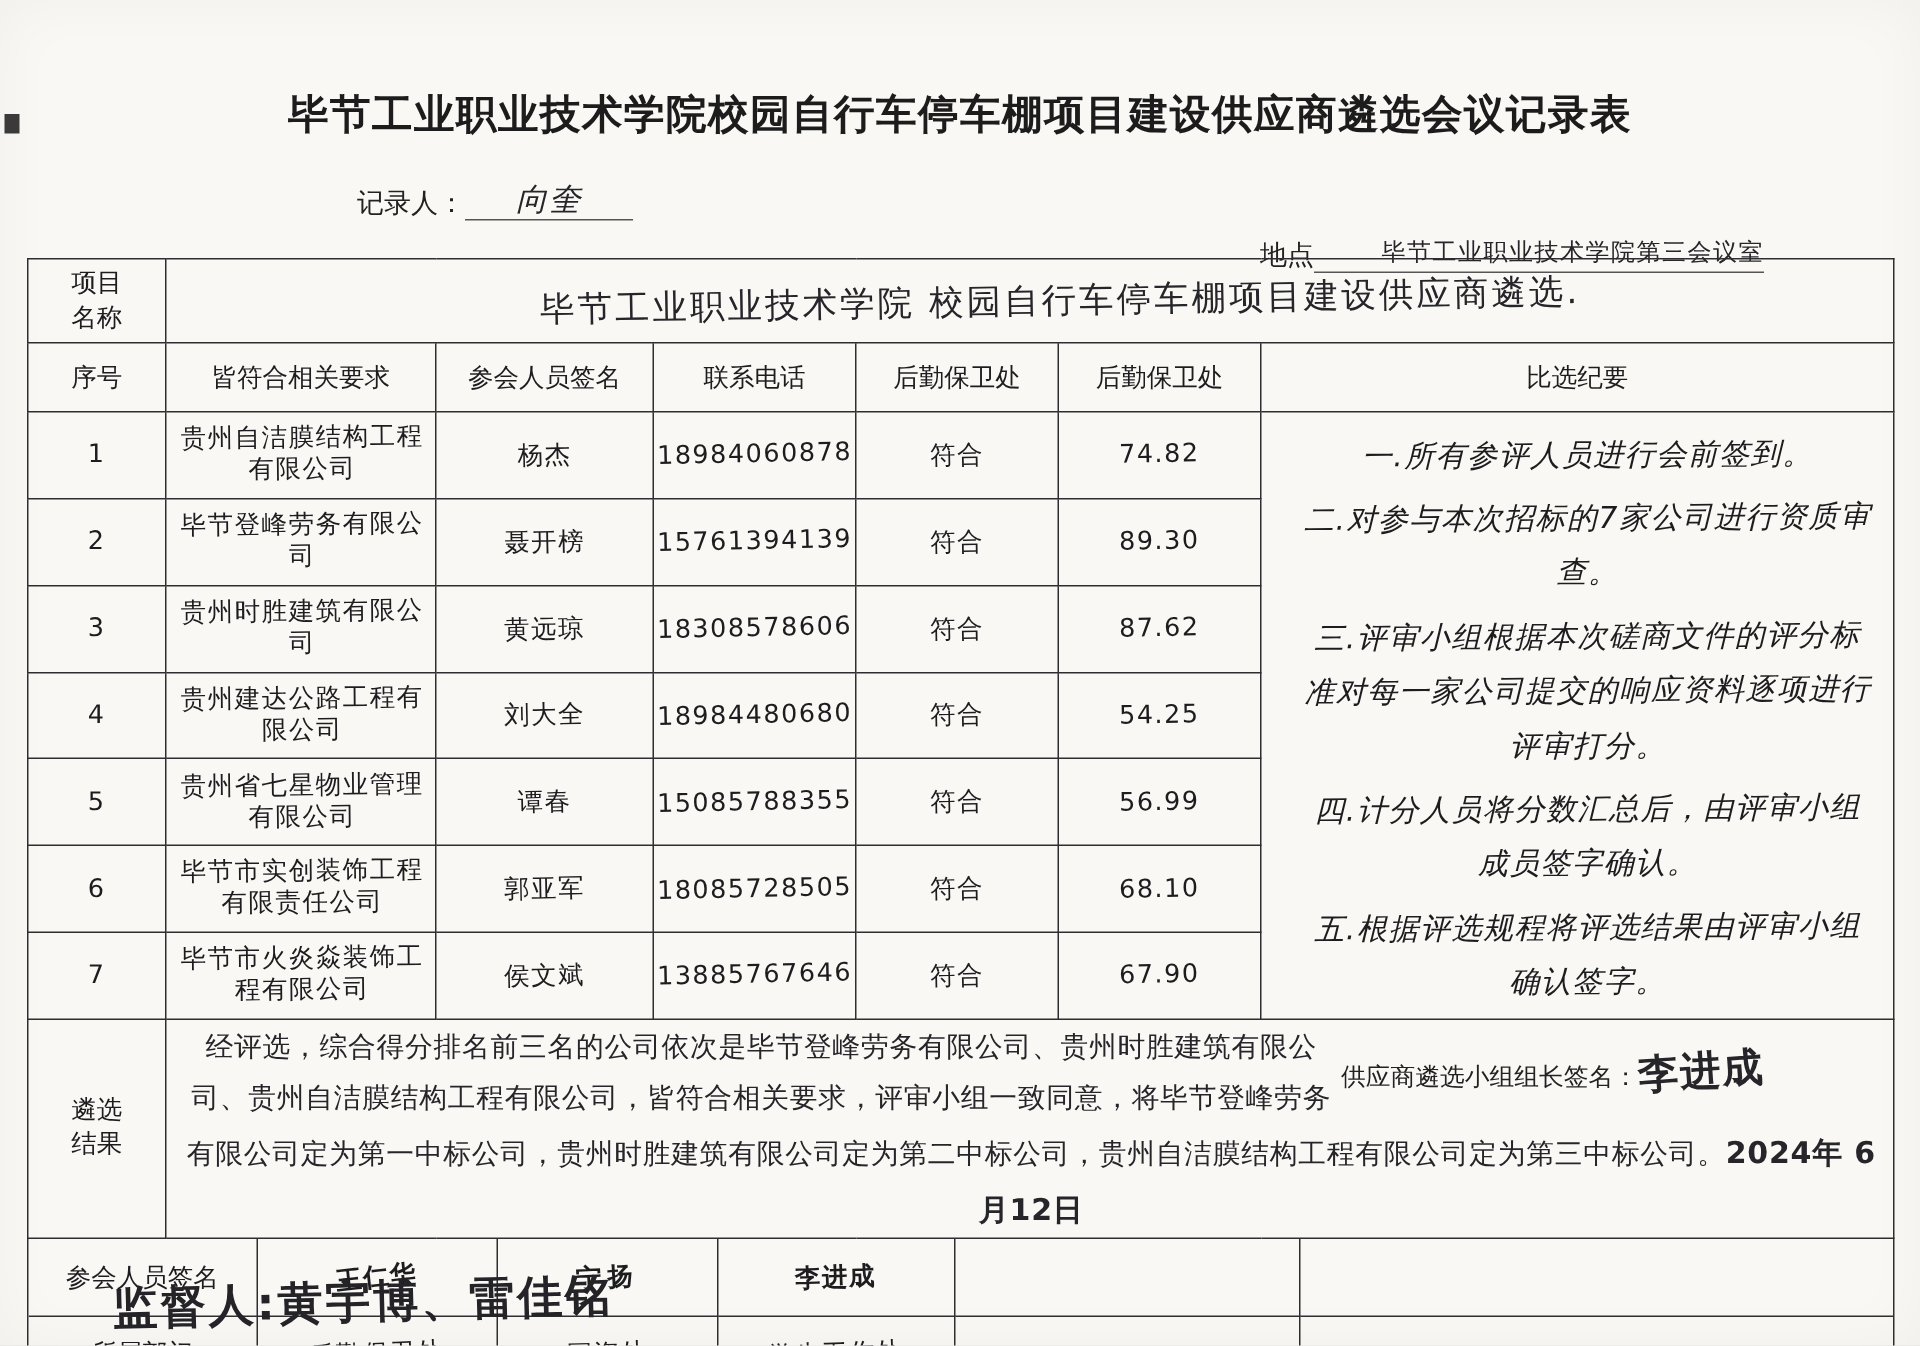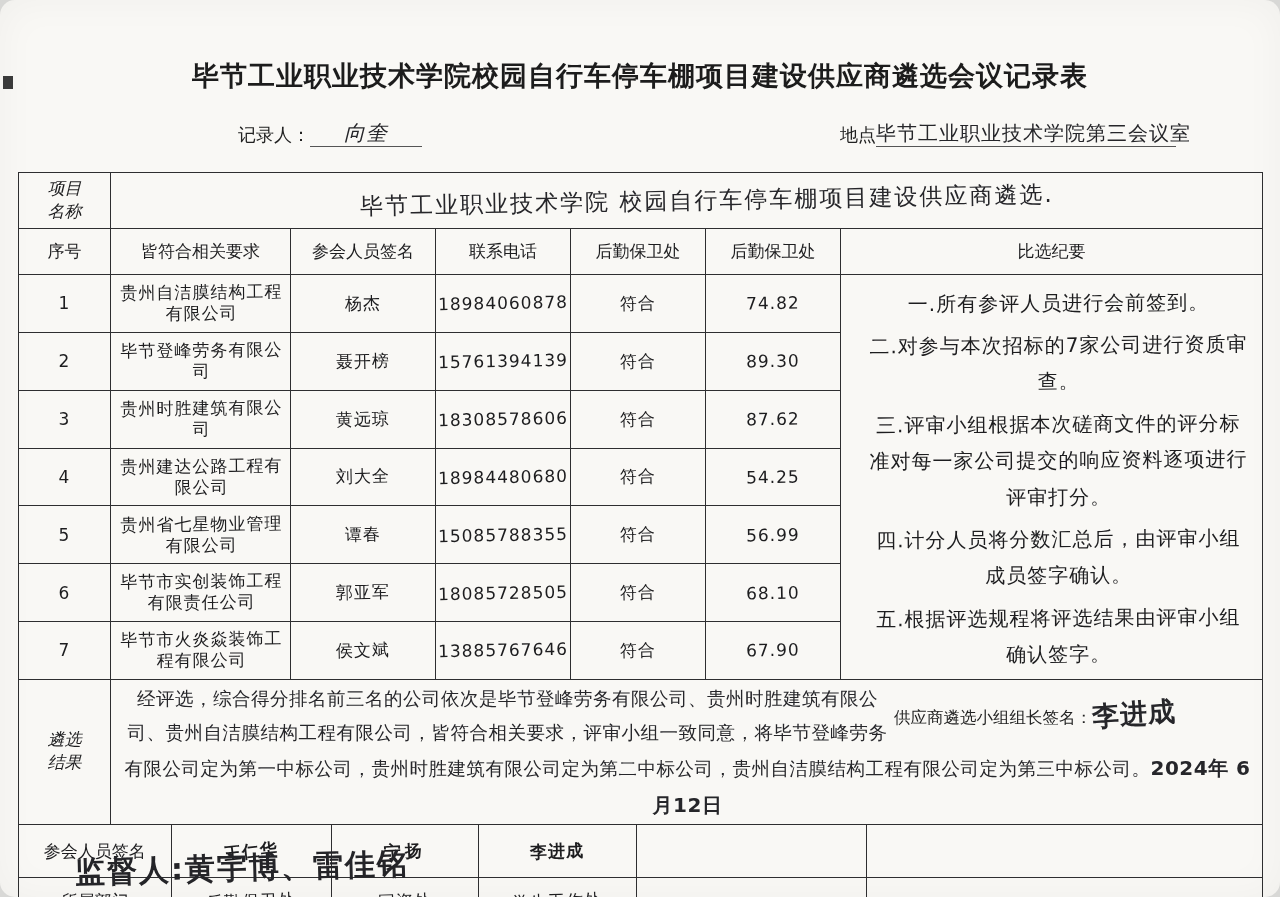--- a/index.html
+++ b/index.html
@@ -1,21 +1,20 @@
 <!DOCTYPE html>
 <html><head>
 <meta charset="utf-8">
 <style>
   * { box-sizing: border-box; margin: 0; padding: 0; }
   body { font-family: "Liberation Serif", serif; background: #d8d8d6; }
   .page {
     position: relative; width: 1280px; height: 897px;
     background: #f9f8f5; overflow: hidden; margin: 0 auto;
     box-shadow: inset 0 0 40px rgba(0,0,0,0.04);
-    border-radius: 15px;
   }
   .speck { position:absolute; left:3px; top:76px; width:10px; height:13px; background:#3a3a3a; }
   .doc-title {
     position: absolute; top: 58px; left: 0; width: 100%;
     text-align: center; font-size: 27px; font-weight: bold; color: #1c1c1c;
     letter-spacing: 1px; font-family: "Liberation Serif", serif;
   }
   
   .meta { position: absolute; top: 120px; left: 20px; width: 1245px; height: 40px; }
   .meta .grp { position: absolute; white-space: nowrap; }
@@ -23,39 +22,39 @@
   .hw {
     font-family: "DejaVu Sans", sans-serif; color: #26262a;
     letter-spacing: 1px;
   }
   .uline {
     display: inline-block; border-bottom: 1.5px solid #555;
     text-align: center; font-size: 21px; line-height: 26px; vertical-align: bottom;
   }
   .u-host { width: 112px; } .u-rec { width: 112px; font-style: italic; }
   .u-year { width: 78px; } .u-mon { width: 48px; } .u-day { width: 48px; }
-  .u-loc { width: 300px; text-align: right; font-size: 20px; }
+  .u-loc { width: 300px; text-align: right; font-size: 16px; margin-top: 35px; }
   
   table.main {
     position: absolute; top: 172px; left: 18px; width: 1244px;
     border-collapse: collapse; table-layout: fixed;
   }
   table.main td {
     border: 1.6px solid #2e2e30; color: #1d1d1f;
     font-size: 17px; text-align: center; vertical-align: middle;
     overflow: hidden;
   }
   td.printed { font-family: "Liberation Serif", serif; }
-  td.lab { font-size: 16.5px; line-height: 1.35; font-style: italic; }
+  td.lab { font-size: 16.5px; line-height: 1.35; }
   .hw19 { font-size: 19px; }
   .hw21 { font-size: 21px; }
   td.company { text-align: left; padding: 2px 4px 2px 6px; line-height: 1.25; transform: none; }
   td.company span { display:inline-block; transform: rotate(-0.6deg); }
   td.score span, td.phone span, td.rep span, td.comp span { display:inline-block; transform: rotate(-1.2deg); }
-  td.minutes { vertical-align: top; text-align: left; padding: 10px 12px 0 26px; }
+  td.minutes { vertical-align: top; text-align: left; padding: 10px 12px 0 26px; font-style: italic; }
   td.minutes p { font-size: 20px; line-height: 1.82; margin-bottom: 6px; transform: rotate(-0.4deg); }
   td.projval { text-align: left; padding-left: 40px; }
   td.projval span { display:inline-block; font-size: 23px; transform: rotate(-1deg); letter-spacing: 2px; }
   
   td.resultcell { vertical-align: top; text-align: left; padding: 2px 8px 0 10px; }
   .res-sign {
     float: right; width: 360px; padding-top: 14px; text-align: left;
     white-space: nowrap;
   }
   .res-sign .plabel { font-size: 16.5px; }

